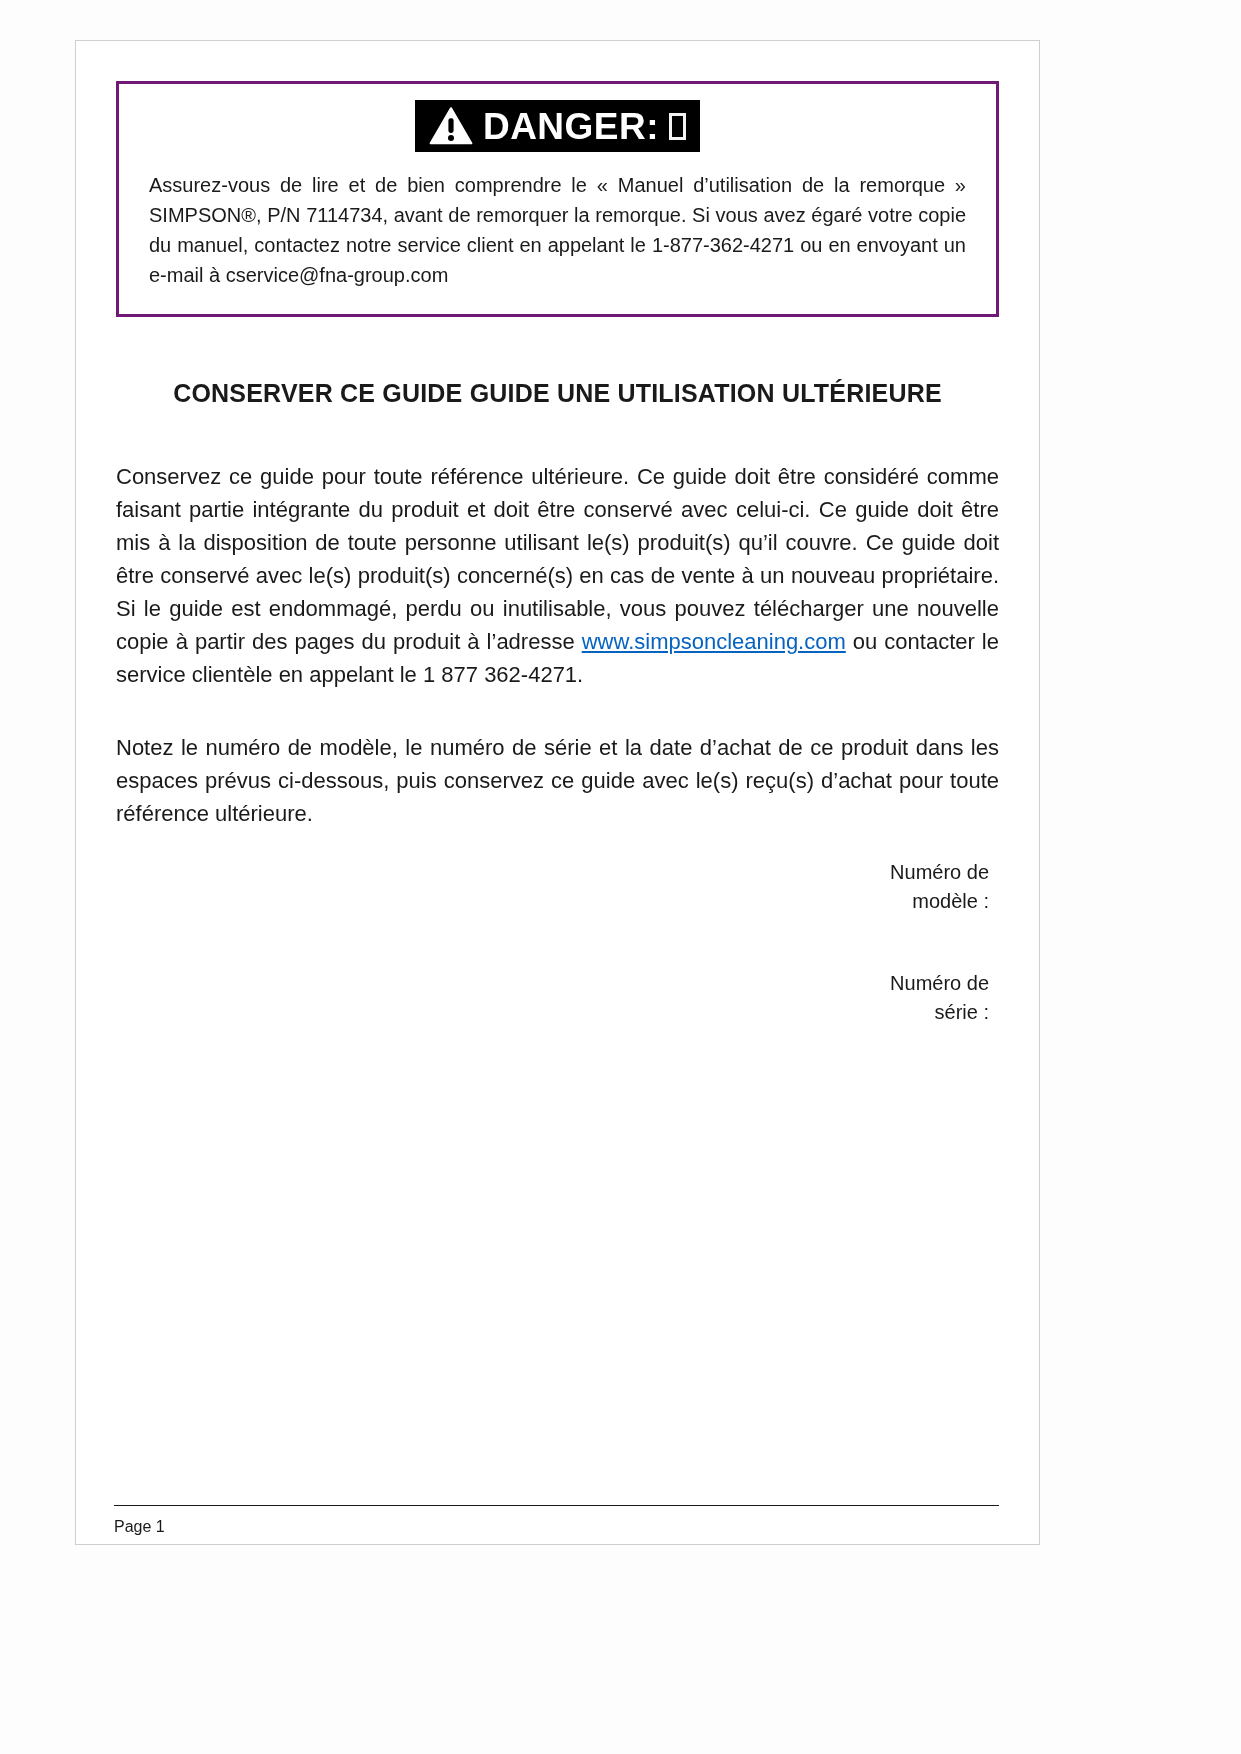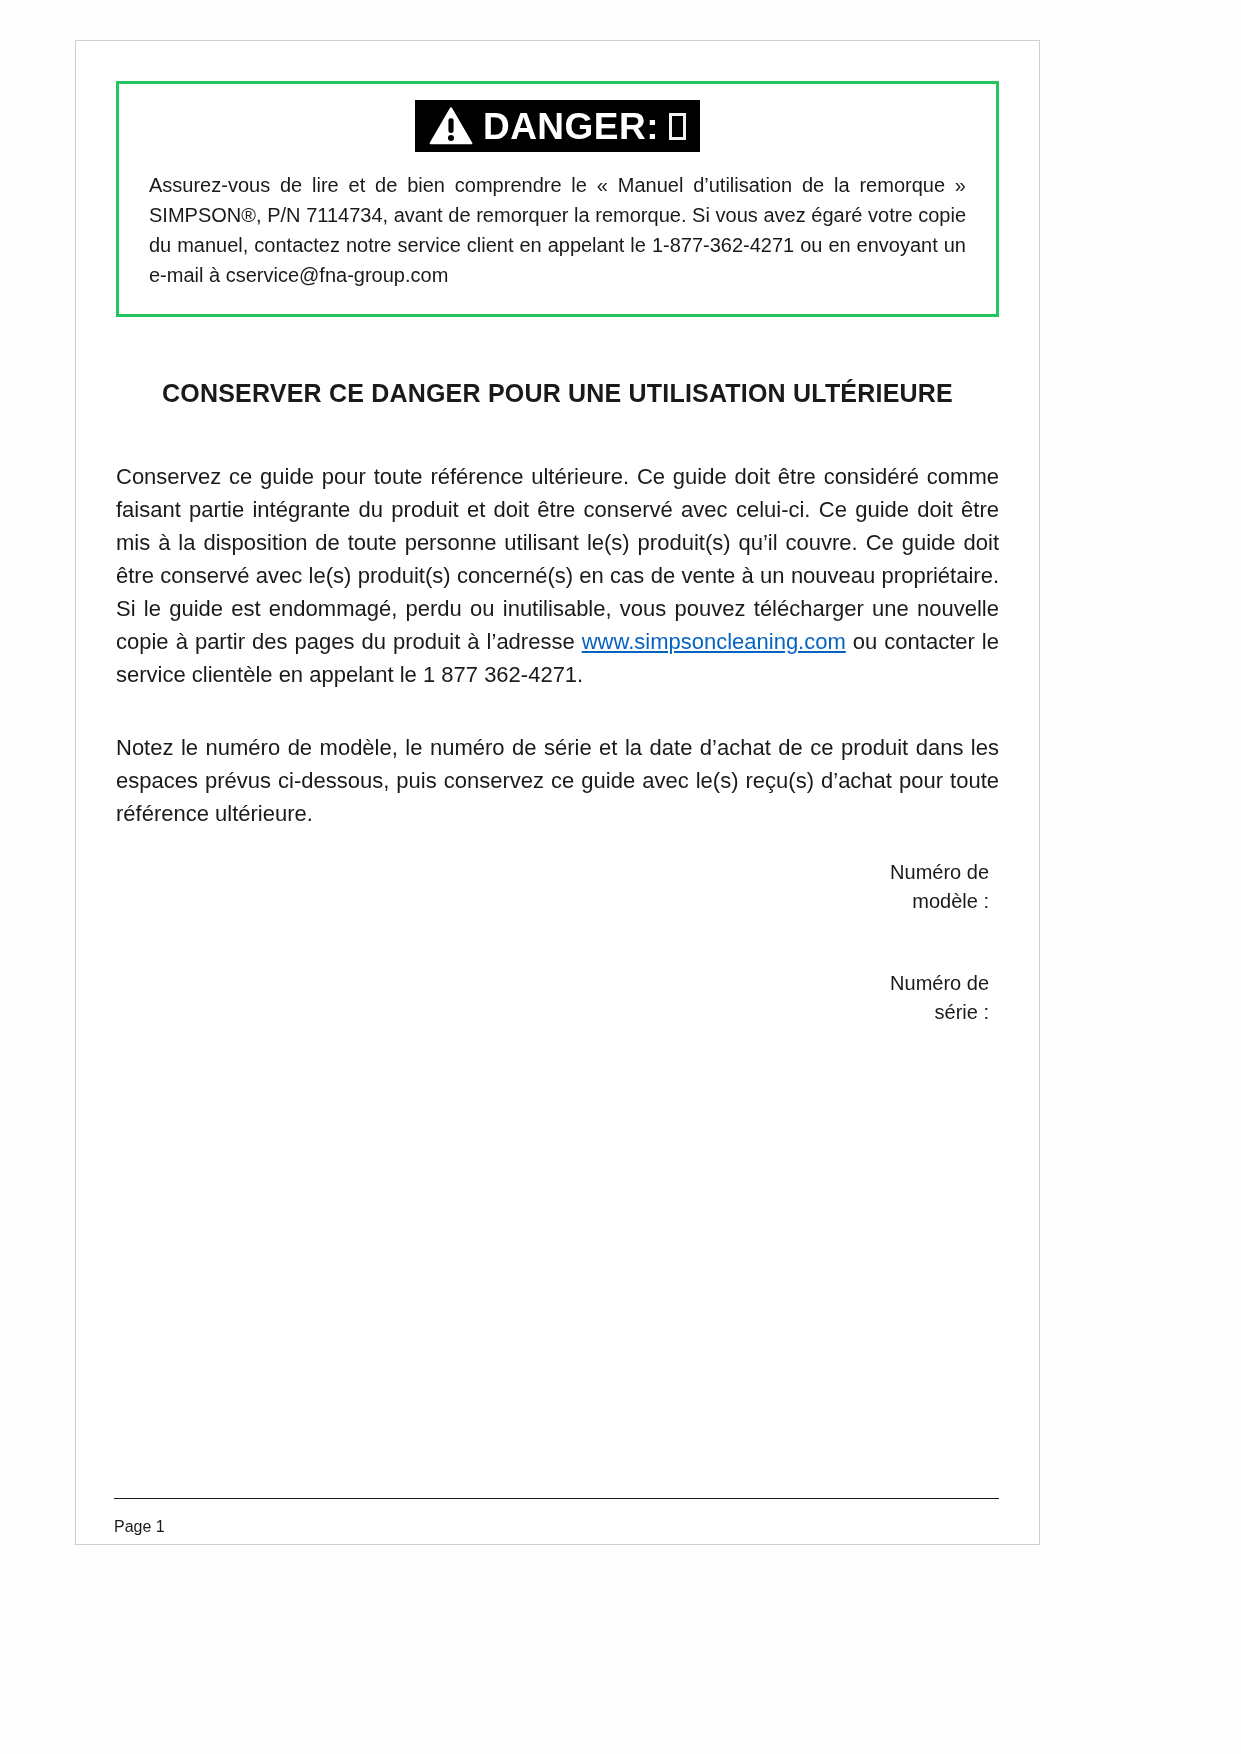--- a/index.html
+++ b/index.html
@@ -22,21 +22,21 @@
     top: 40px;
     width: 965px;
     height: 1505px;
     background: #ffffff;
     border: 1px solid #cfcfcf;
     box-sizing: border-box;
     padding: 40px 40px 0 40px;
   }
   
   .danger-box {
-    border: 3px solid #22c55e;
+    border: 3px solid #701a75;
     padding: 16px 30px 24px 30px;
     box-sizing: border-box;
   }
   .danger-banner {
     margin: 0 auto 18px auto;
     width: max-content;
     background: #000000;
     color: #ffffff;
     display: flex;
     align-items: center;
@@ -114,21 +114,21 @@
     top: 10px;
   }
 
   
   .page-footer {
     position: absolute;
     left: 38px;
     right: 40px;
     bottom: 8px;
     border-top: 1px solid #1a1a1a;
-    padding-top: 19px;
+    padding-top: 12px;
   }
   .page-footer .page-num {
     font-size: 16px;
     color: #1a1a1a;
   }
 </style>
 </head>
 <body>
 
 <div class="viewport">
@@ -142,21 +142,21 @@
             <rect x="44" y="26" width="12" height="34" rx="5" fill="#000000"></rect>
             <circle cx="50" cy="72" r="7" fill="#000000"></circle>
           </svg>
         </span>
         <span class="danger-label">DANGER:</span>
         <span class="tofu"></span>
       </div>
       <p class="danger-text"><span>Assurez-vous de lire et de bien comprendre le « Manuel d’utilisation de la remorque » SIMPSON®, P/N </span><b>7114734</b><span>, avant de remorquer la remorque. Si vous avez égaré votre copie du manuel, contactez notre service client en appelant le </span><b>1-877-362-4271</b><span> ou en envoyant un e-mail à </span><b>cservice@fna-group.com</b></p>
     </div>
 
-    <h1 class="doc-heading">CONSERVER CE DANGER POUR UNE UTILISATION ULTÉRIEURE</h1>
+    <h1 class="doc-heading">CONSERVER CE GUIDE GUIDE UNE UTILISATION ULTÉRIEURE</h1>
 
     <p class="body-para para-keep"><span>Conservez ce guide pour toute référence ultérieure. Ce guide doit être considéré comme faisant partie intégrante du produit et doit être conservé avec celui-ci. Ce guide doit être mis à la disposition de toute personne utilisant le(s) produit(s) qu’il couvre. Ce guide doit être conservé avec le(s) produit(s) concerné(s) en cas de vente à un nouveau propriétaire. Si le guide est endommagé, perdu ou inutilisable, vous pouvez télécharger une nouvelle copie à partir des pages du produit à l’adresse </span><span class="doc-link">www.simpsoncleaning.com</span><span> ou contacter le service clientèle en appelant le 1 877 362-4271.</span></p>
 
     <p class="body-para para-record">Notez le numéro de modèle, le numéro de série et la date d’achat de ce produit dans les espaces prévus ci-dessous, puis conservez ce guide avec le(s) reçu(s) d’achat pour toute référence ultérieure.</p>
 
     <div class="form-area">
 
       <div class="form-row">
         <div class="form-label">Numéro de modèle&nbsp;:</div>
         <div class="form-line"></div>

